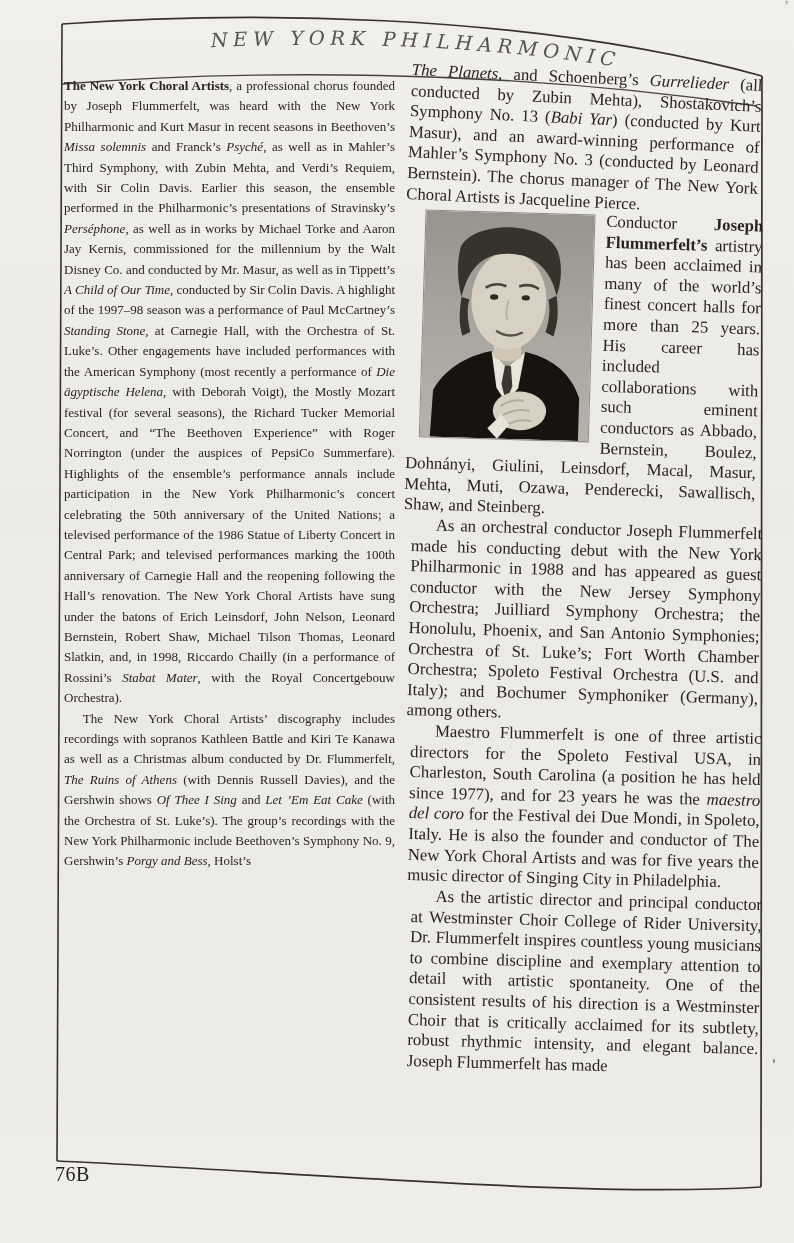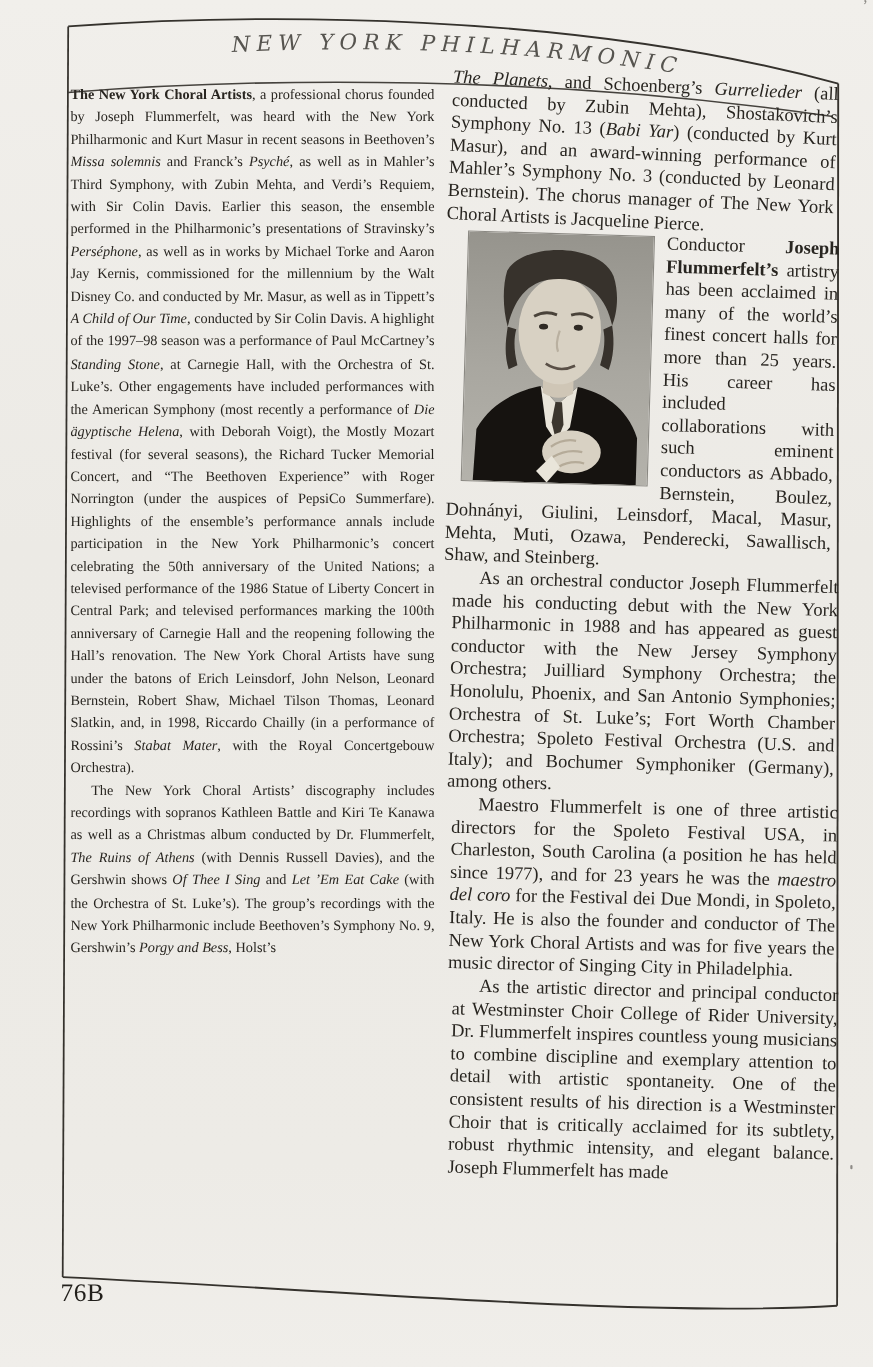--- a/index.html
+++ b/index.html
@@ -19,21 +19,21 @@
   .r1{transform:rotate(2.6deg);transform-origin:0 50%;}
   .bio-block{transform:rotate(1.7deg);transform-origin:0 40%;margin-top:2px;}
   .bio-block::after{content:"";display:block;clear:both;}
   .r3{transform:rotate(1.5deg);transform-origin:0 50%;margin-top:2px;}
   .r4{transform:rotate(1.3deg);transform-origin:0 50%;}
   .r5{transform:rotate(1.5deg);transform-origin:0 50%;}
   .photo-svg{float:left;width:168px;height:226px;margin:4px 12px 2px 14px;
              outline:1px solid #8a8882;}
   b{font-weight:700;}
   i{font-style:italic;}
-  .page-number{position:absolute;left:55px;top:1163px;font-size:23px;
+  .page-number{position:absolute;left:55px;top:1163px;font-size:20px;
                letter-spacing:0.5px;color:#211f1b;}
   .artifact-quote{position:absolute;left:784px;top:-2px;font-size:15px;color:#8d8b86;}
   .artifact-speck{position:absolute;left:773px;top:1059px;width:2px;height:4px;
                   background:#8d8b86;border-radius:1px;}
 </style>
 </head>
 <body>
 
 <svg class="frame-svg" viewBox="0 0 794 1243" xmlns="http://www.w3.org/2000/svg">
   <defs>

